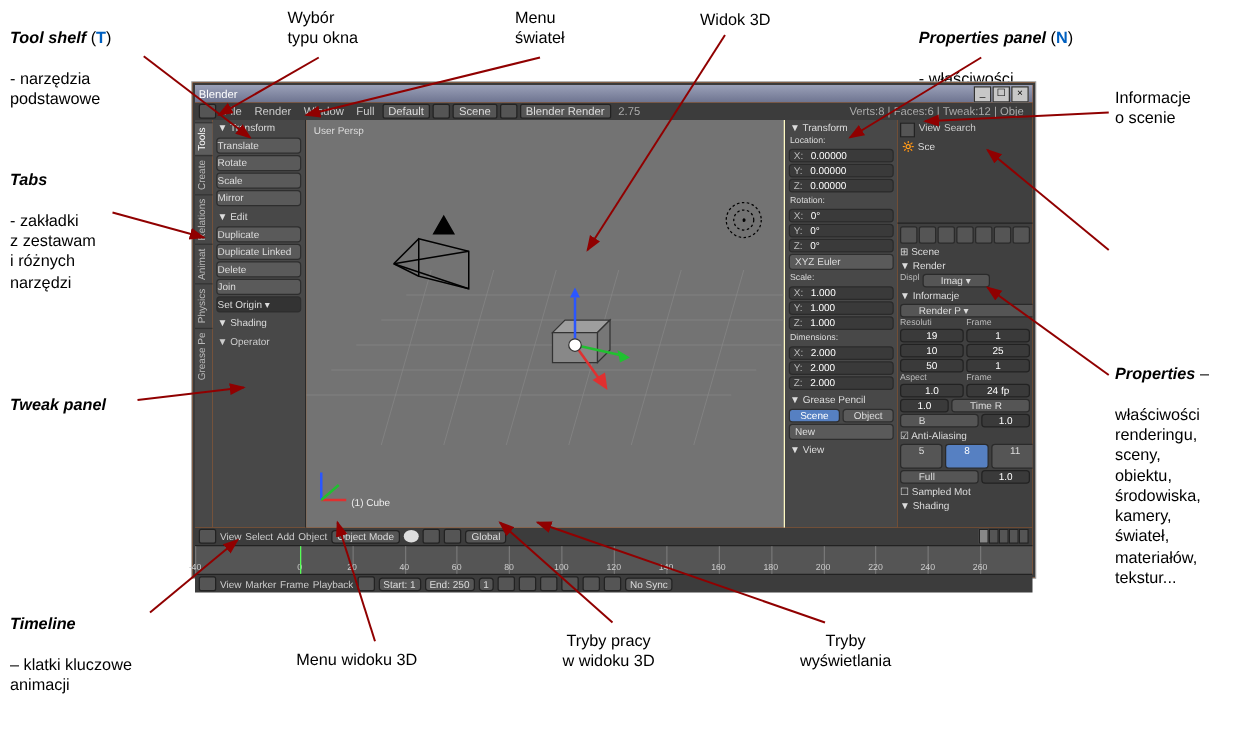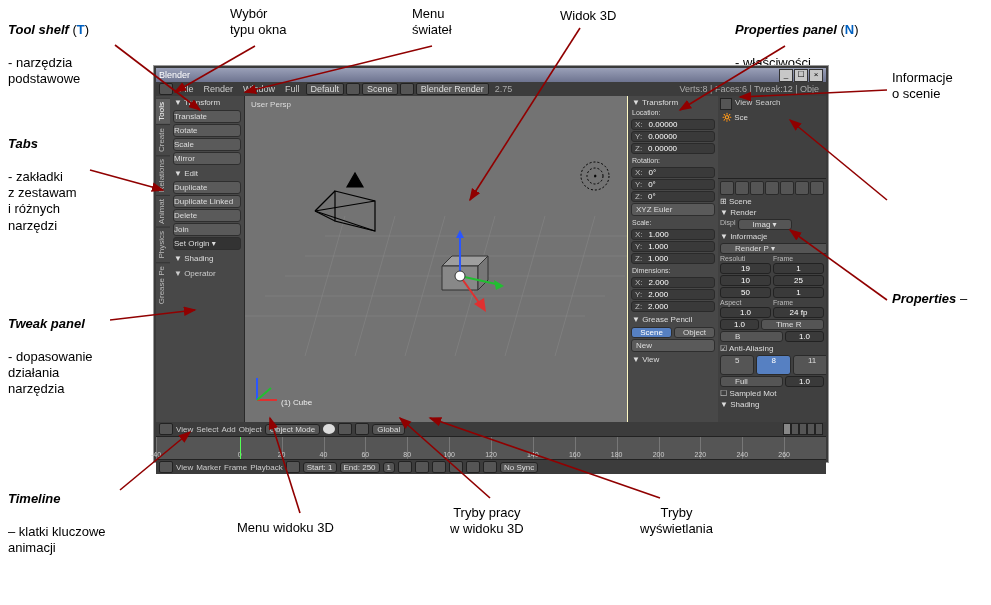--- a/index.html
+++ b/index.html
@@ -86,39 +86,45 @@
 
 <div class="ann" style="left:8px;top:120px">
   <span class="it">Tabs</span><br>
   <span>- zakładki
 z zestawam
 i różnych
 narzędzi</span>
 </div>
 <div class="ann" style="left:8px;top:300px">
   <span class="it">Tweak panel</span><br>
-  <span>- dopasowanie
-działania
-narzędzia</span>
 </div>
 <div class="ann" style="left:8px;top:475px">
   <span class="it">Timeline</span><br>
   <span>– klatki kluczowe
 animacji</span>
 </div>
 <div class="ann" style="left:237px;top:520px"><span>Menu widoku 3D</span></div>
 <div class="ann" style="left:450px;top:505px;text-align:center"><span>Tryby pracy
 w widoku 3D</span></div>
 <div class="ann" style="left:640px;top:505px;text-align:center"><span>Tryby
 wyświetlania</span></div>
 
 <div class="ann" style="left:892px;top:70px"><span>Informacje
 o scenie</span></div>
 <div class="ann" style="left:892px;top:275px">
   <span class="it">Properties</span> –<br>
+  <span>właściwości
+renderingu,
+sceny,
+obiektu,
+środowiska,
+kamery,
+świateł,
+materiałów,
+tekstur...</span>
 </div>
 
 <div class="bw">
   <div class="titlebar">
     <span class="t">Blender</span>
     <div class="tbtn">_</div>
     <div class="tbtn">☐</div>
     <div class="tbtn">×</div>
   </div>
   <div class="menubar">

